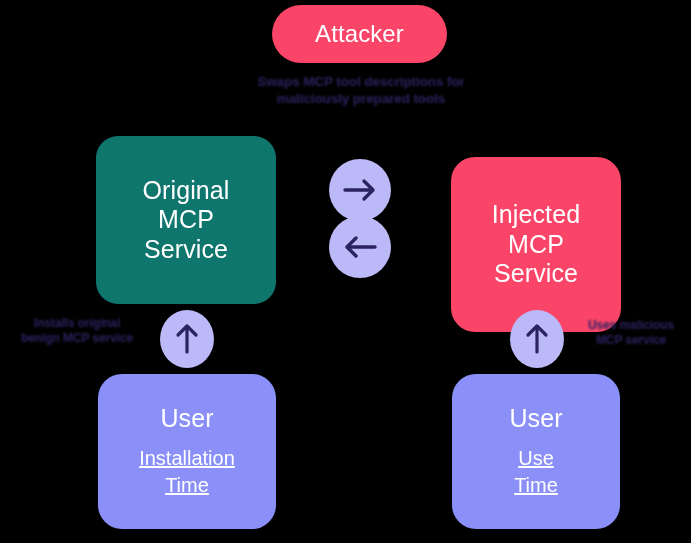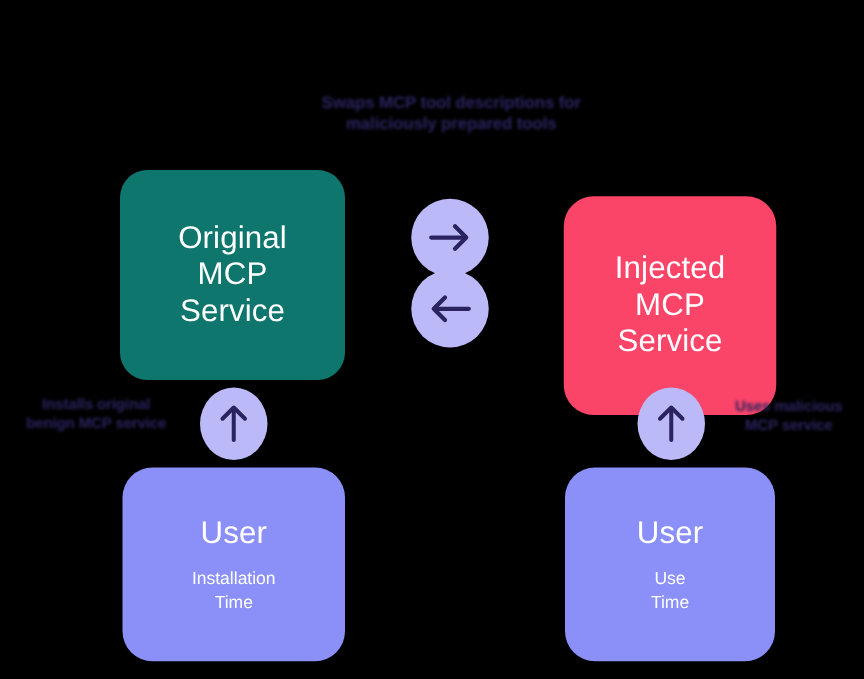--- a/index.html
+++ b/index.html
@@ -38,25 +38,26 @@
   }
 
   .node-title {
     font-size: 25px;
     font-weight: 400;
     letter-spacing: 0.1px;
     white-space: pre-line;
   }
 
   .node-sub {
-    font-size: 14px;
+    font-size: 20px;
     font-weight: 400;
     margin-top: 12px;
     white-space: pre-line;
     line-height: 1.35;
+    text-decoration: underline;
   }
 
   
   #attacker-node {
     left: 272px;
     top: 5px;
     width: 175px;
     height: 58px;
     border-radius: 29px;
     background: #FA4569;
@@ -174,20 +175,23 @@
     width: 118px;
     font-size: 12px;
     text-align: center;
   }
 </style>
 </head>
 <body>
 
 <div class="canvas">
 
+  <div class="node" id="attacker-node">
+    <div class="node-title">Attacker</div>
+  </div>
 
   <div class="caption" id="attacker-caption">Swaps MCP tool descriptions for
 maliciously prepared tools</div>
 
   <div class="node" id="original-service-node">
     <div class="node-title">Original
 MCP
 Service</div>
   </div>
 

